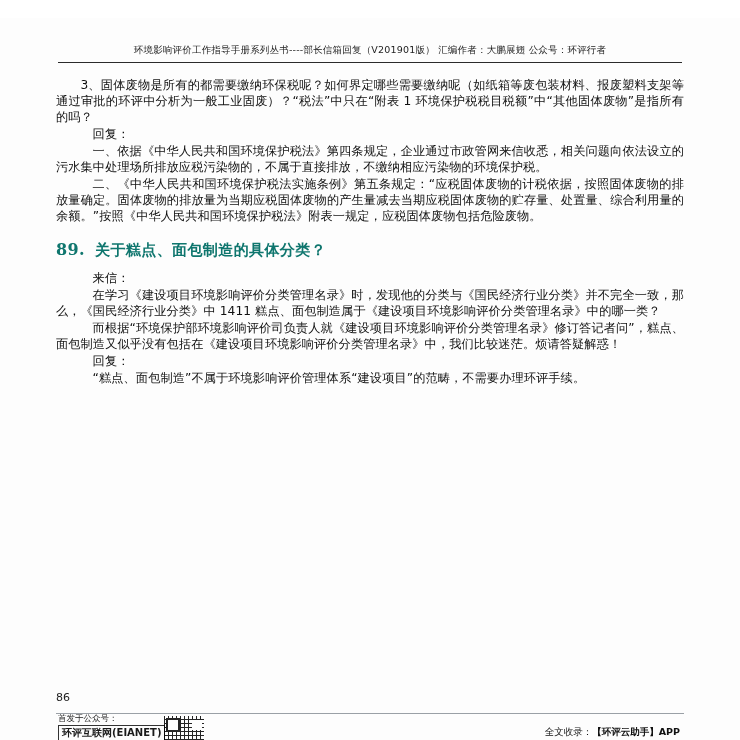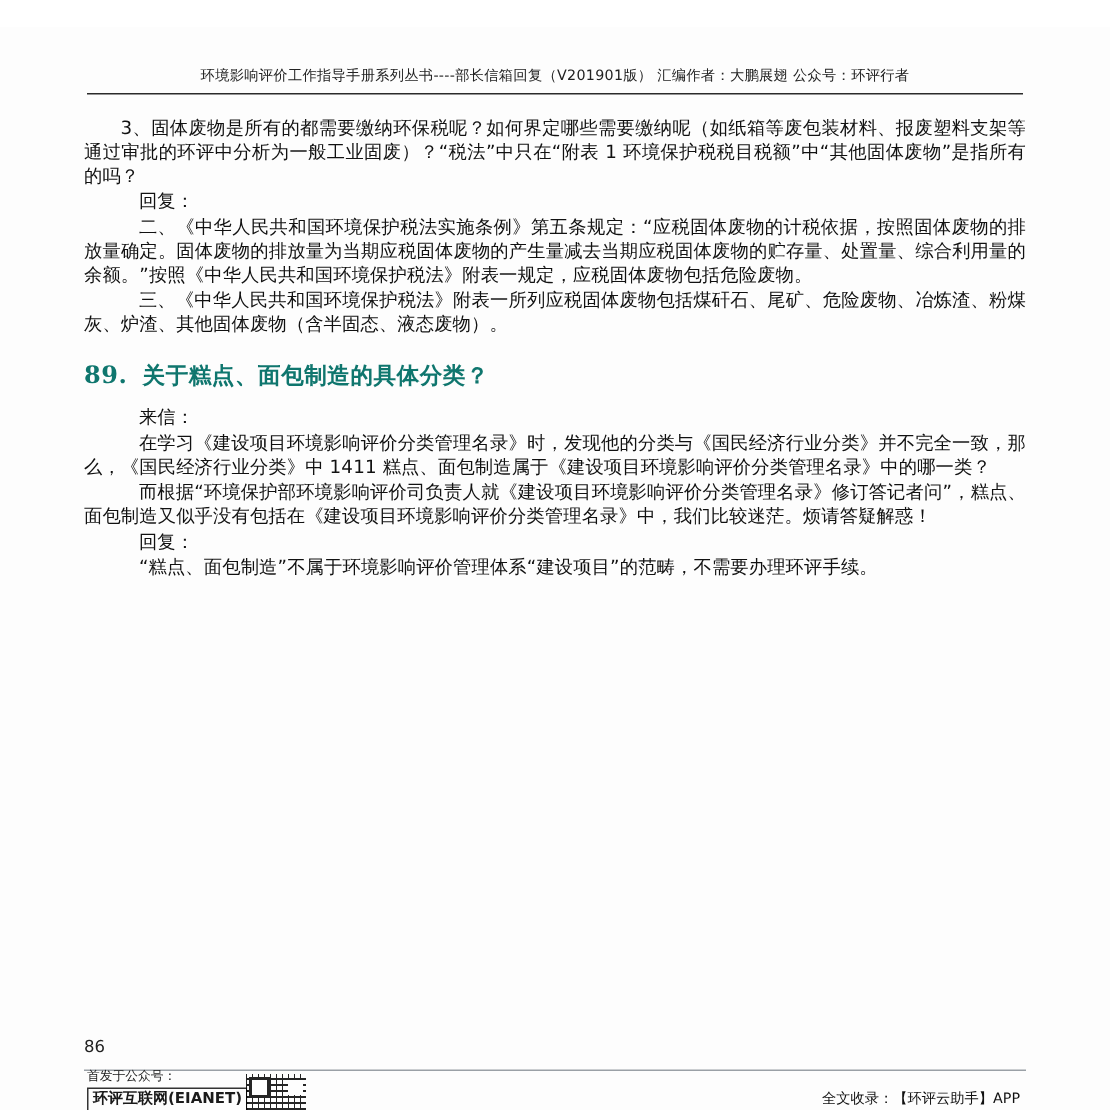--- a/index.html
+++ b/index.html
@@ -128,37 +128,37 @@
   }
   .footer-right {
     position: absolute;
     right: 4px;
     top: 14px;
     font-size: 9.5px;
     color: #111;
     white-space: nowrap;
   }
   .footer-right .app {
-    font-weight: normal;
+    font-weight: bold;
     text-align: center;
   }
 </style>
 </head>
 <body>
 
 <div class="page">
   <div class="page-inner">
 
     <div class="doc-header">环境影响评价工作指导手册系列丛书----部长信箱回复（V201901版）  汇编作者：大鹏展翅  公众号：环评行者</div>
     <div class="doc-header-rule"></div>
 
     <p class="para indent2">3、固体废物是所有的都需要缴纳环保税呢？如何界定哪些需要缴纳呢（如纸箱等废包装材料、报废塑料支架等通过审批的环评中分析为一般工业固废）？“税法”中只在“附表 1 环境保护税税目税额”中“其他固体废物”是指所有的吗？</p>
     <p class="para indent3">回复：</p>
+    <p class="para indent3">一、依据《中华人民共和国环境保护税法》第四条规定，企业通过市政管网来信收悉，相关问题向依法设立的污水集中处理场所排放应税污染物的，不属于直接排放，不缴纳相应污染物的环境保护税。</p>
     <p class="para indent3">二、《中华人民共和国环境保护税法实施条例》第五条规定：“应税固体废物的计税依据，按照固体废物的排放量确定。固体废物的排放量为当期应税固体废物的产生量减去当期应税固体废物的贮存量、处置量、综合利用量的余额。”按照《中华人民共和国环境保护税法》附表一规定，应税固体废物包括危险废物。</p>
-    <p class="para indent3">三、《中华人民共和国环境保护税法》附表一所列应税固体废物包括煤矸石、尾矿、危险废物、冶炼渣、粉煤灰、炉渣、其他固体废物（含半固态、液态废物）。</p>
 
     <div class="section-title">
       <span class="sec-num">89.</span><span>关于糕点、面包制造的具体分类？</span>
     </div>
 
     <p class="para indent3">来信：</p>
     <p class="para indent3">在学习《建设项目环境影响评价分类管理名录》时，发现他的分类与《国民经济行业分类》并不完全一致，那么，《国民经济行业分类》中 1411 糕点、面包制造属于《建设项目环境影响评价分类管理名录》中的哪一类？</p>
     <p class="para indent3">而根据“环境保护部环境影响评价司负责人就《建设项目环境影响评价分类管理名录》修订答记者问”，糕点、面包制造又似乎没有包括在《建设项目环境影响评价分类管理名录》中，我们比较迷茫。烦请答疑解惑！</p>
     <p class="para indent3">回复：</p>
     <p class="para indent3">“糕点、面包制造”不属于环境影响评价管理体系“建设项目”的范畴，不需要办理环评手续。</p>

